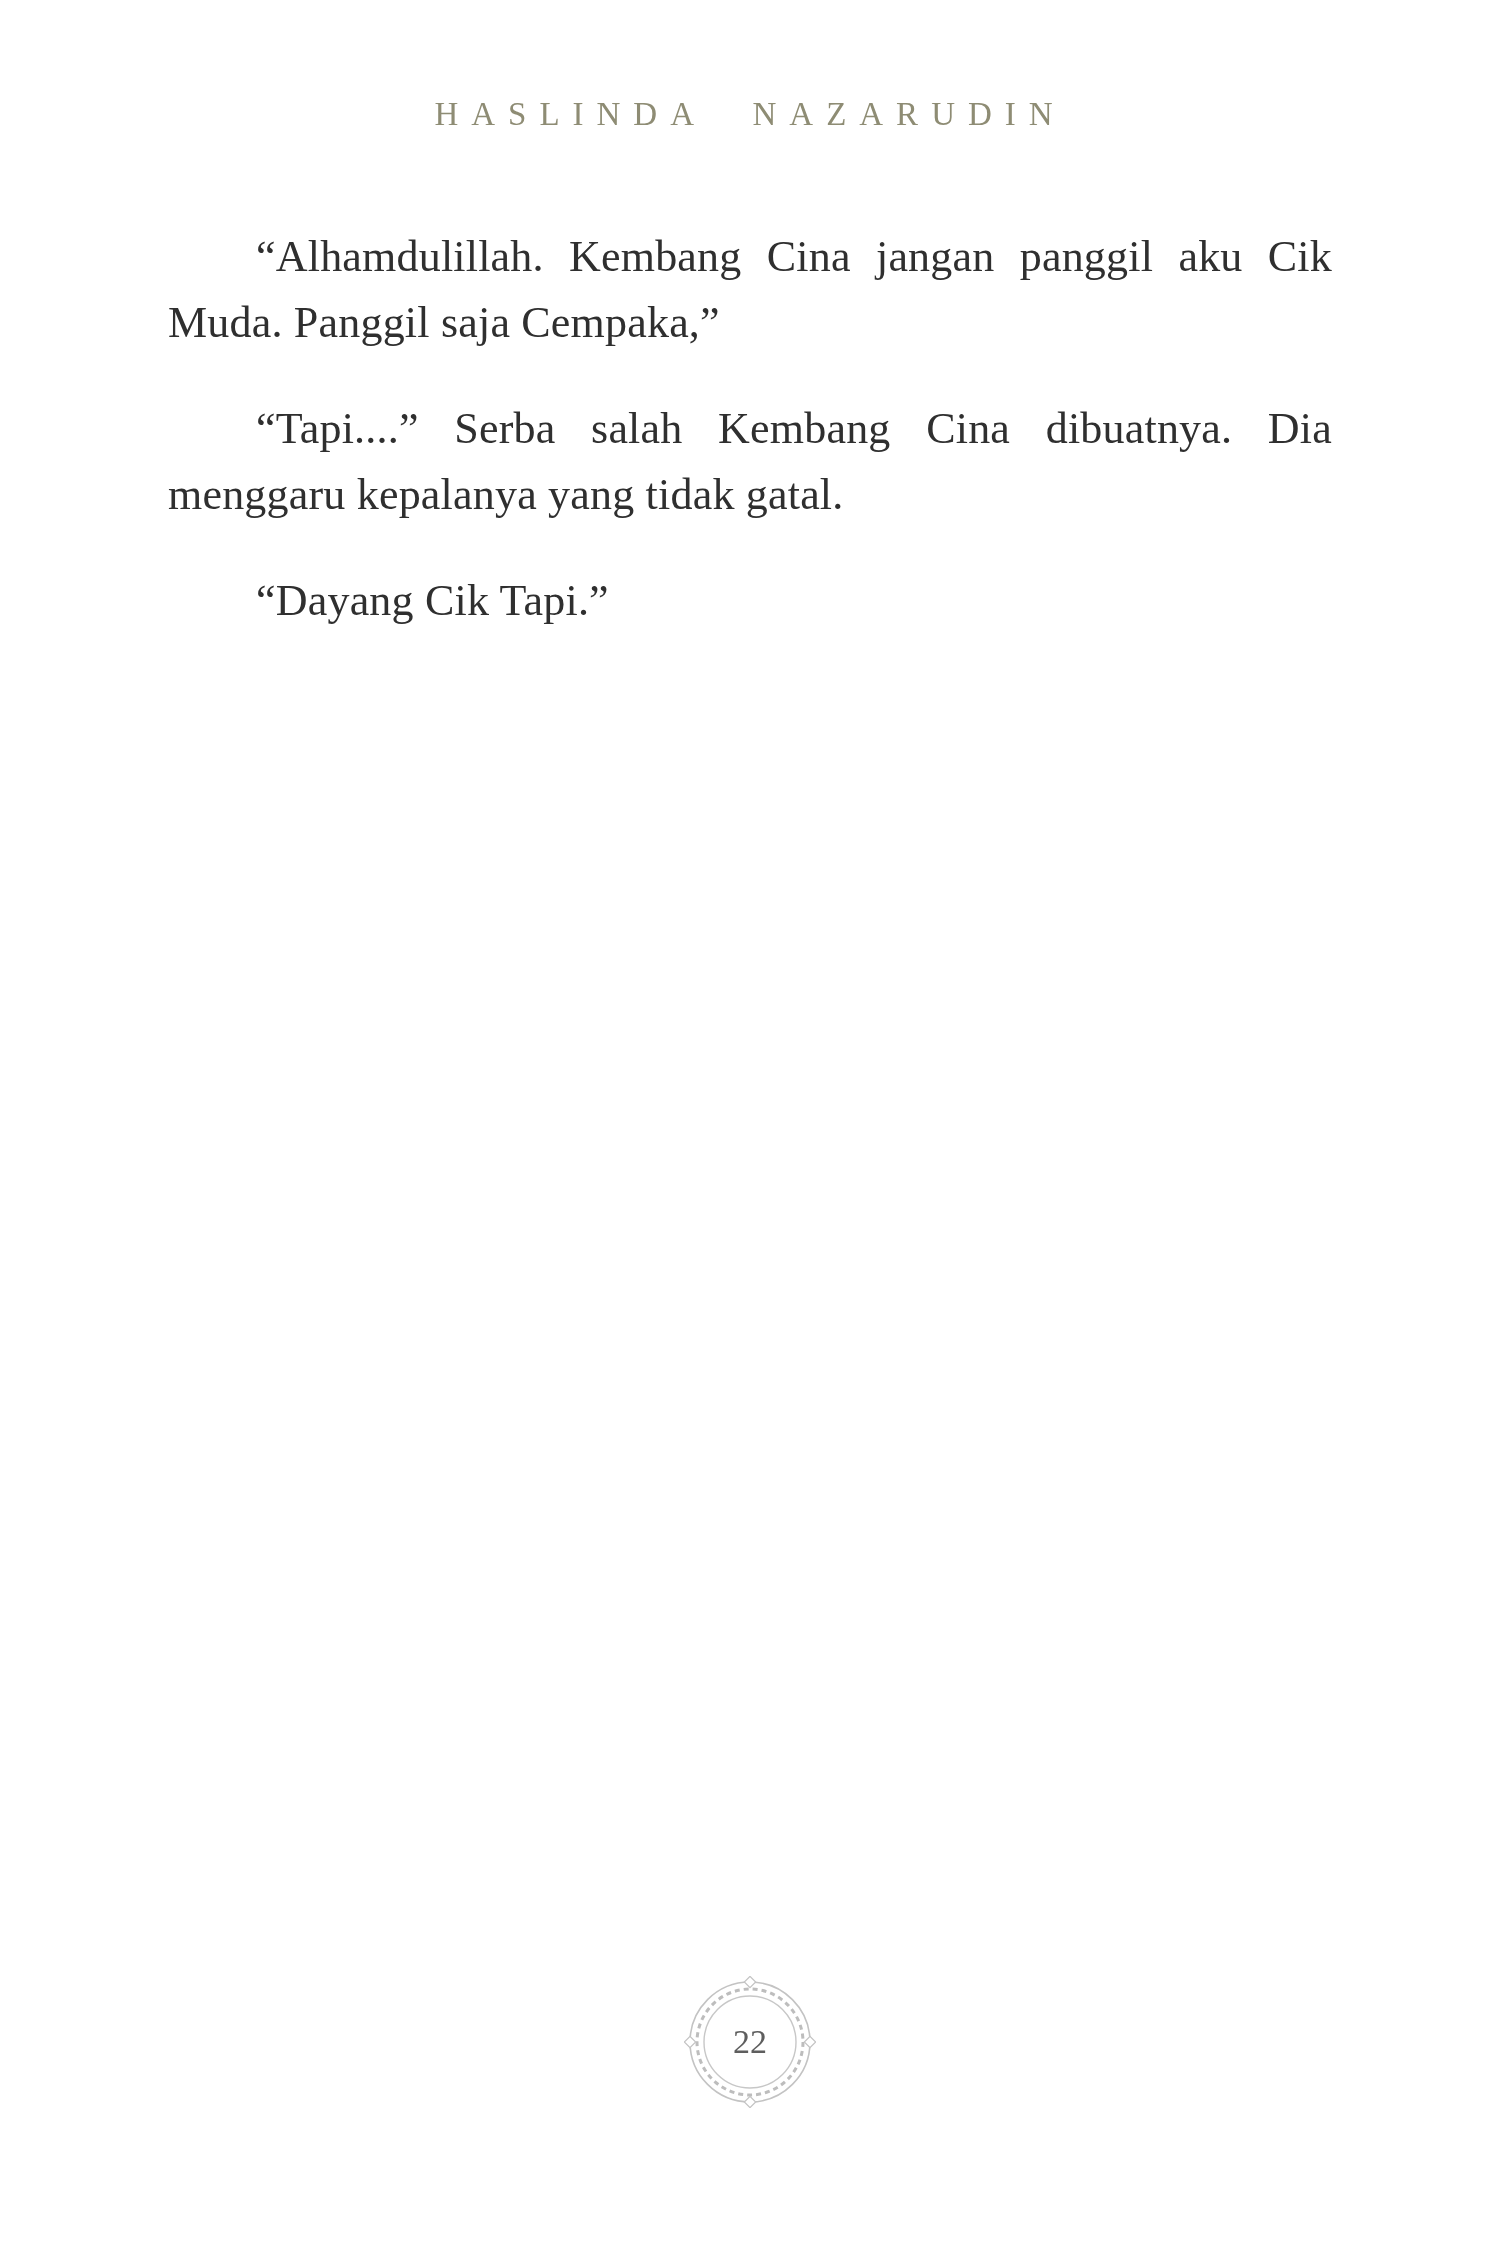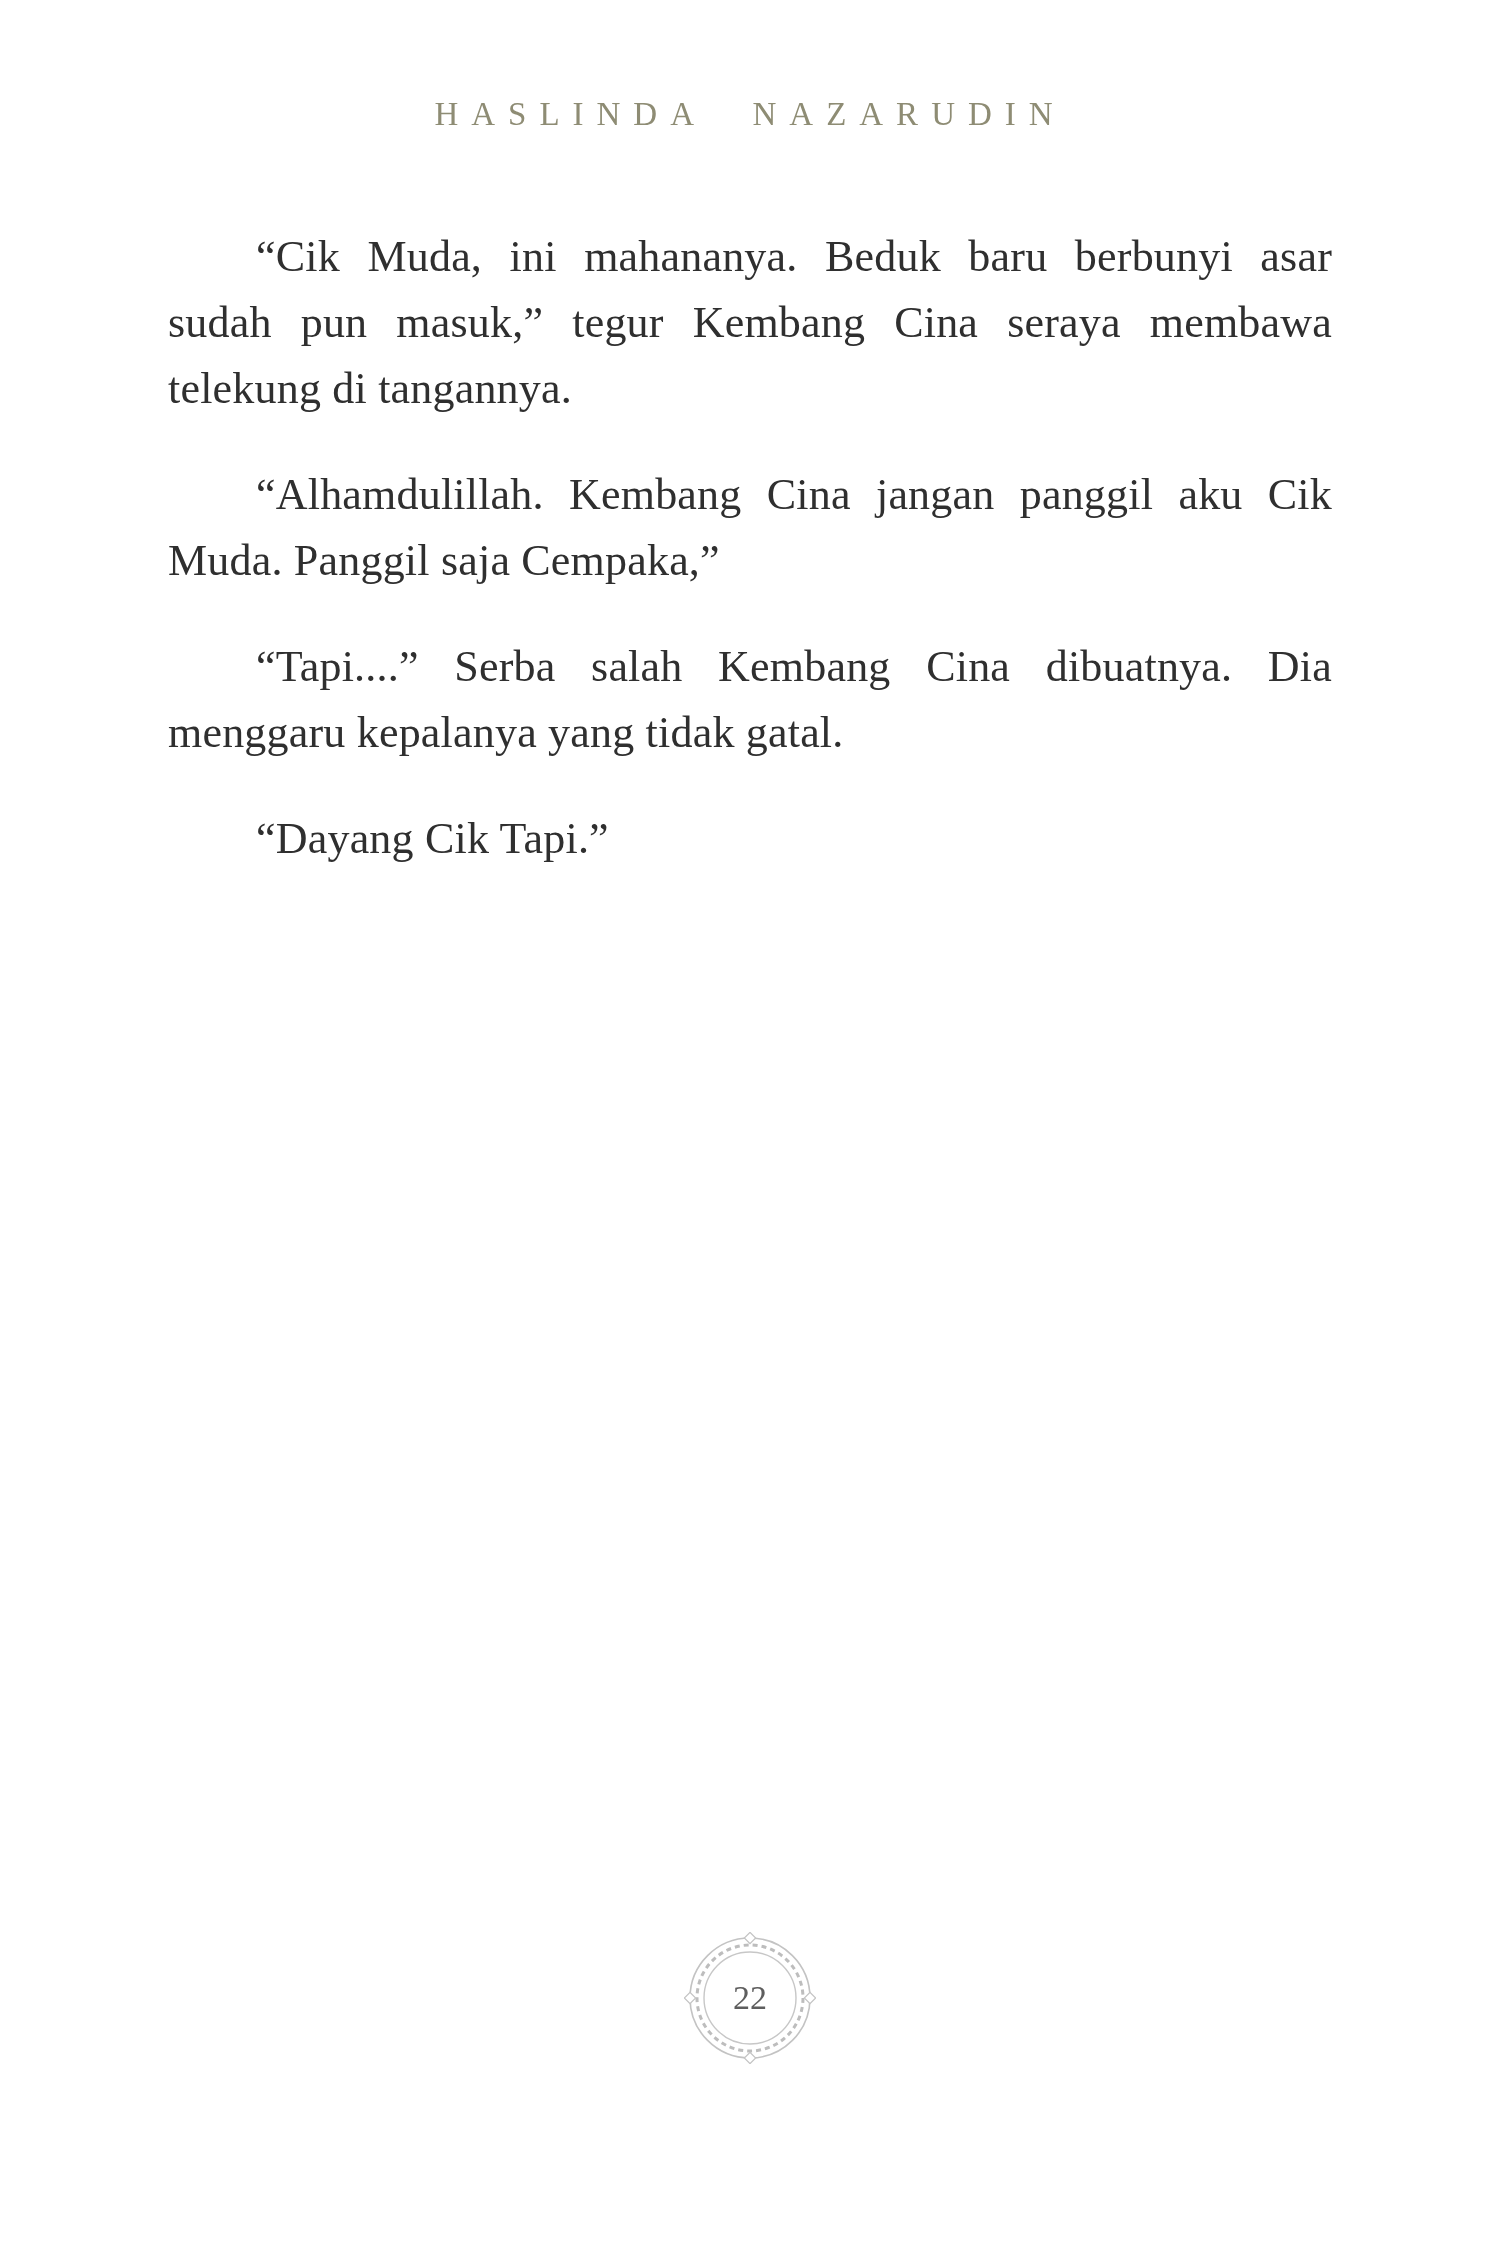--- a/index.html
+++ b/index.html
@@ -45,21 +45,21 @@
     text-indent: 88px;
     text-align: justify;
     text-justify: inter-word;
     letter-spacing: 0.2px;
   }
   .content p:last-child {
     margin-bottom: 0;
   }
   .page-footer {
     position: absolute;
-    top: 1932px;
+    top: 1976px;
     left: 50%;
     transform: translateX(-50%);
     width: 132px;
     height: 132px;
   }
   .medallion {
     position: absolute;
     inset: 0;
   }
   .page-number {
@@ -76,21 +76,20 @@
 </head>
 <body>
 
 <div class="page">
 
   <div class="author-header">
     <span class="author-name">HASLINDA NAZARUDIN</span>
   </div>
 
   <div class="content">
-    <p>“Cik Muda, ini mahananya. Beduk baru berbunyi asar sudah pun masuk,” tegur Kembang Cina seraya membawa telekung di tangannya.</p>
     <p>“Alhamdulillah. Kembang Cina jangan panggil aku Cik Muda. Panggil saja Cempaka,”</p>
     <p>“Tapi....” Serba salah Kembang Cina dibuatnya. Dia menggaru kepalanya yang tidak gatal.</p>
     <p>“Dayang Cik Tapi.”</p>
   </div>
 
   <div class="page-footer">
     <svg class="medallion" viewBox="0 0 132 132" xmlns="http://www.w3.org/2000/svg">
       <circle cx="66" cy="66" r="60" fill="none" stroke="#c3c3c3" stroke-width="1.6"></circle>
       <circle cx="66" cy="66" r="53" fill="none" stroke="#bdbdbd" stroke-width="3" stroke-dasharray="5 4"></circle>
       <circle cx="66" cy="66" r="46" fill="none" stroke="#c7c7c7" stroke-width="1.4"></circle>

